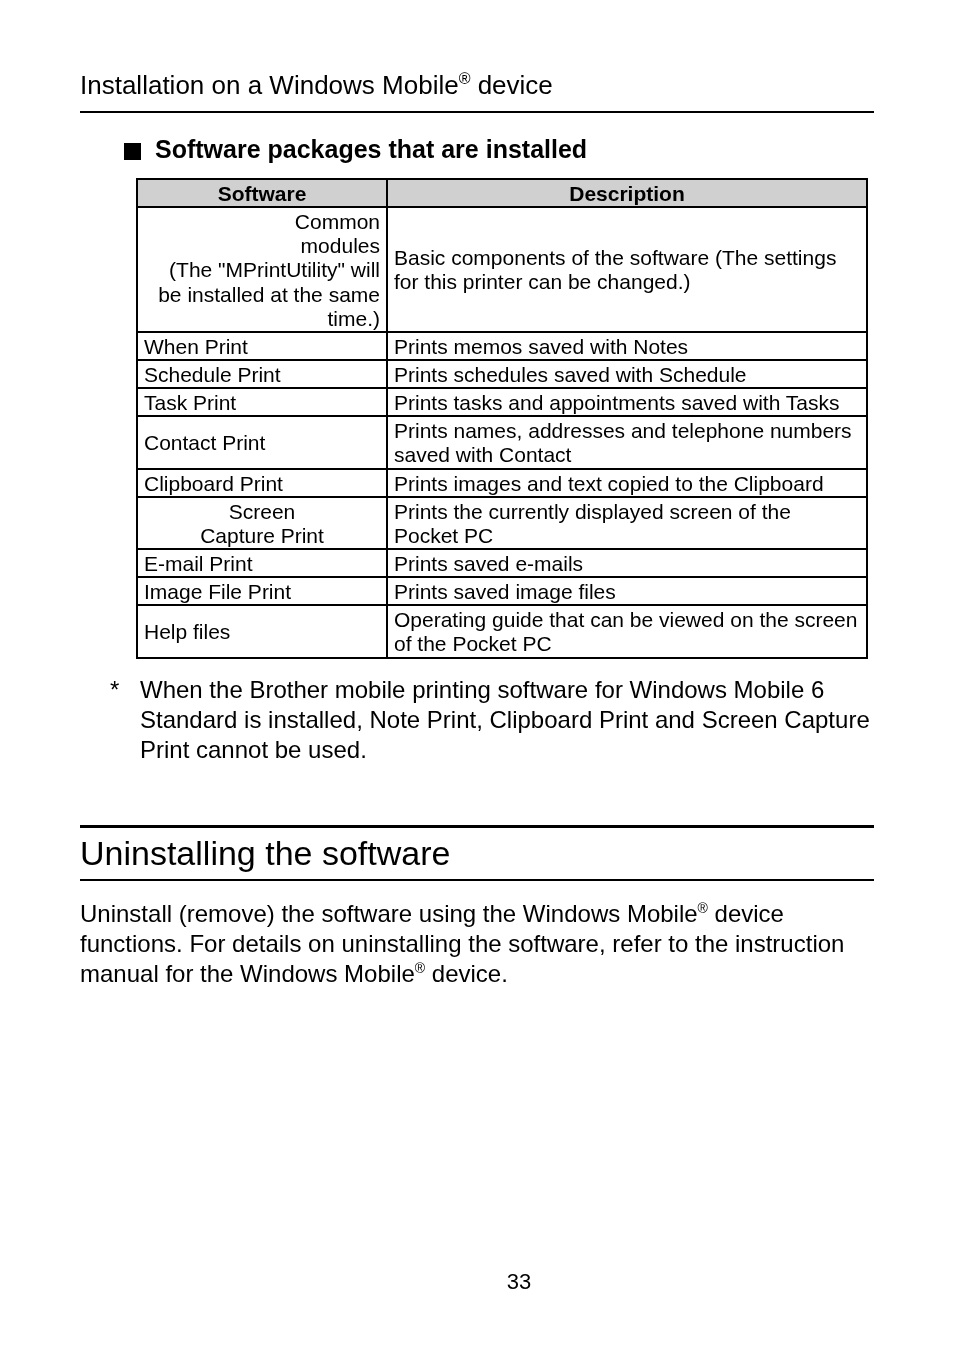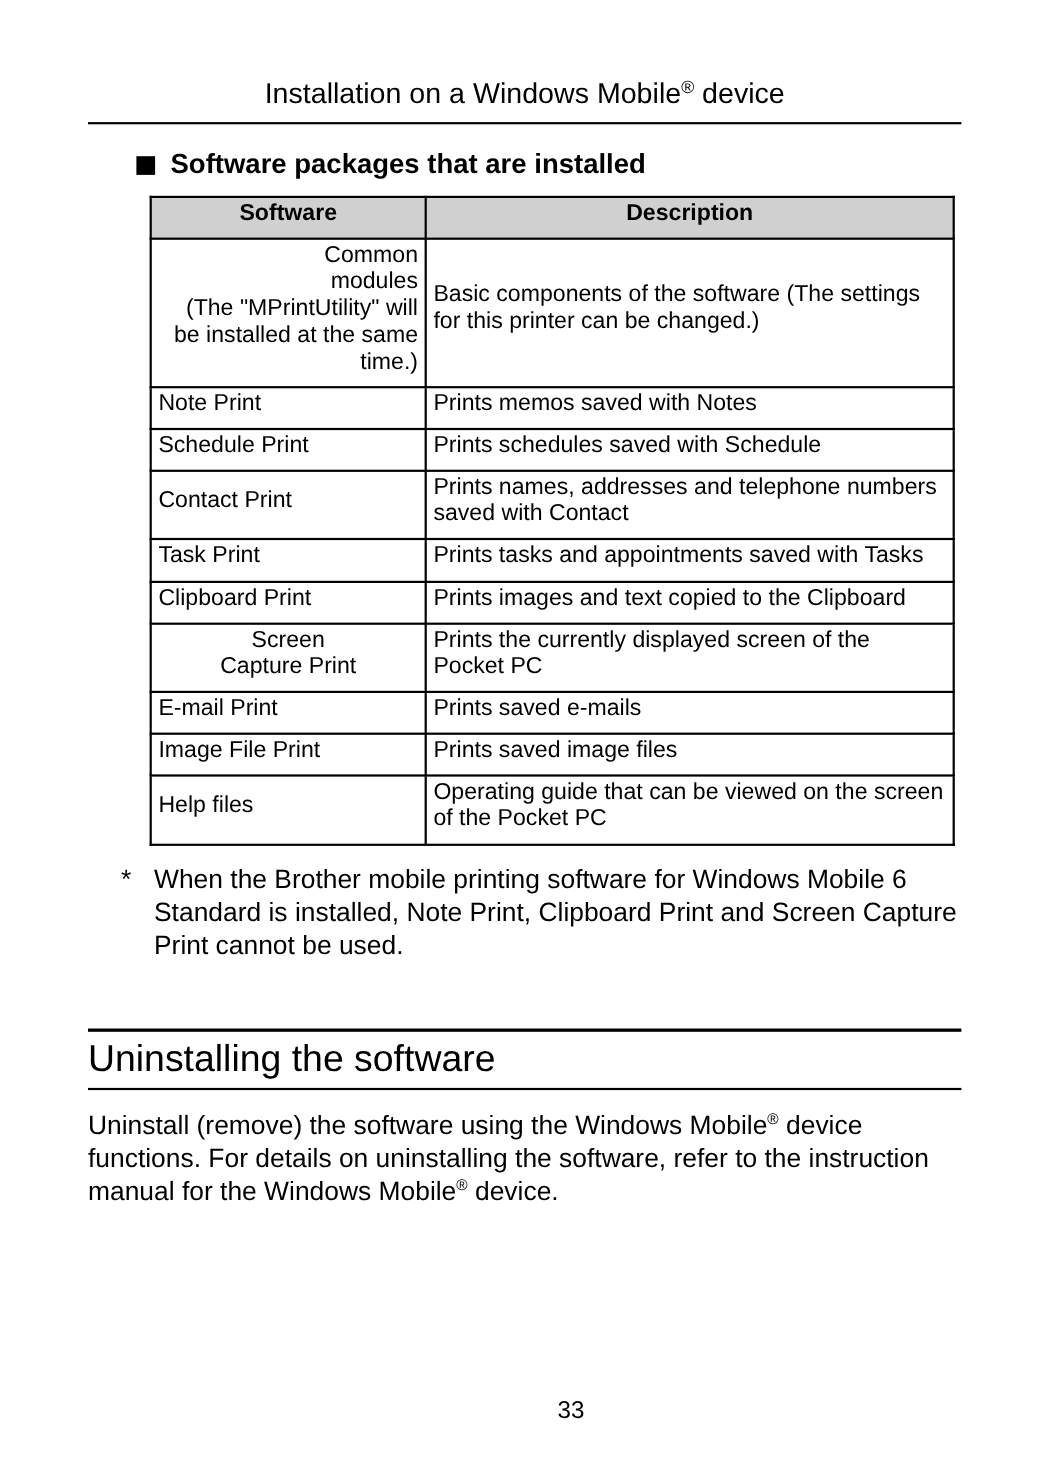--- a/index.html
+++ b/index.html
@@ -11,21 +11,21 @@
   }
   .page {
     width: 954px;
     min-height: 1345px;
     box-sizing: border-box;
     padding: 70px 80px 40px 80px;
     position: relative;
   }
   .header-line {
     font-size: 26px;
-    text-align: center;
+    text-align: left;
     margin-bottom: 10px;
   }
   .header-line sup {
     font-size: 16px;
     vertical-align: super;
   }
   .header-rule {
     border: none;
     border-top: 2px solid #000;
     margin: 4px 0 22px 0;
@@ -52,21 +52,21 @@
     font-weight: bold;
   }
   table.data {
     border-collapse: collapse;
     width: 730px;
     margin: 0 0 16px 56px;
     table-layout: fixed;
   }
   table.data th, table.data td {
     border: 2px solid #000;
-    padding: 2px 6px 10px 6px;
+    padding: 2px 6px 0 6px;
     font-size: 21px;
     line-height: 1.15;
     vertical-align: middle;
     text-align: left;
   }
   table.data th {
     background: #d0d0d0;
     font-weight: bold;
     text-align: center;
   }
@@ -145,34 +145,34 @@
       </tr>
     </thead>
     <tbody>
       <tr>
         <td style="white-space: pre-line; text-align: right;">Common
 modules
 (The "MPrintUtility" will be installed at the same time.)</td>
         <td>Basic components of the software (The settings for this printer can be changed.)</td>
       </tr>
       <tr>
-        <td>Note Print</td>
+        <td>When Print</td>
         <td>Prints memos saved with Notes</td>
       </tr>
       <tr>
         <td>Schedule Print</td>
         <td>Prints schedules saved with Schedule</td>
       </tr>
       <tr>
+        <td>Task Print</td>
+        <td>Prints tasks and appointments saved with Tasks</td>
+      </tr>
+      <tr>
         <td>Contact Print</td>
         <td>Prints names, addresses and telephone numbers saved with Contact</td>
-      </tr>
-      <tr>
-        <td>Task Print</td>
-        <td>Prints tasks and appointments saved with Tasks</td>
       </tr>
       <tr>
         <td>Clipboard Print</td>
         <td>Prints images and text copied to the Clipboard</td>
       </tr>
       <tr>
         <td style="white-space: pre-line; text-align: center;">Screen
 Capture Print</td>
         <td>Prints the currently displayed screen of the Pocket PC</td>
       </tr>

